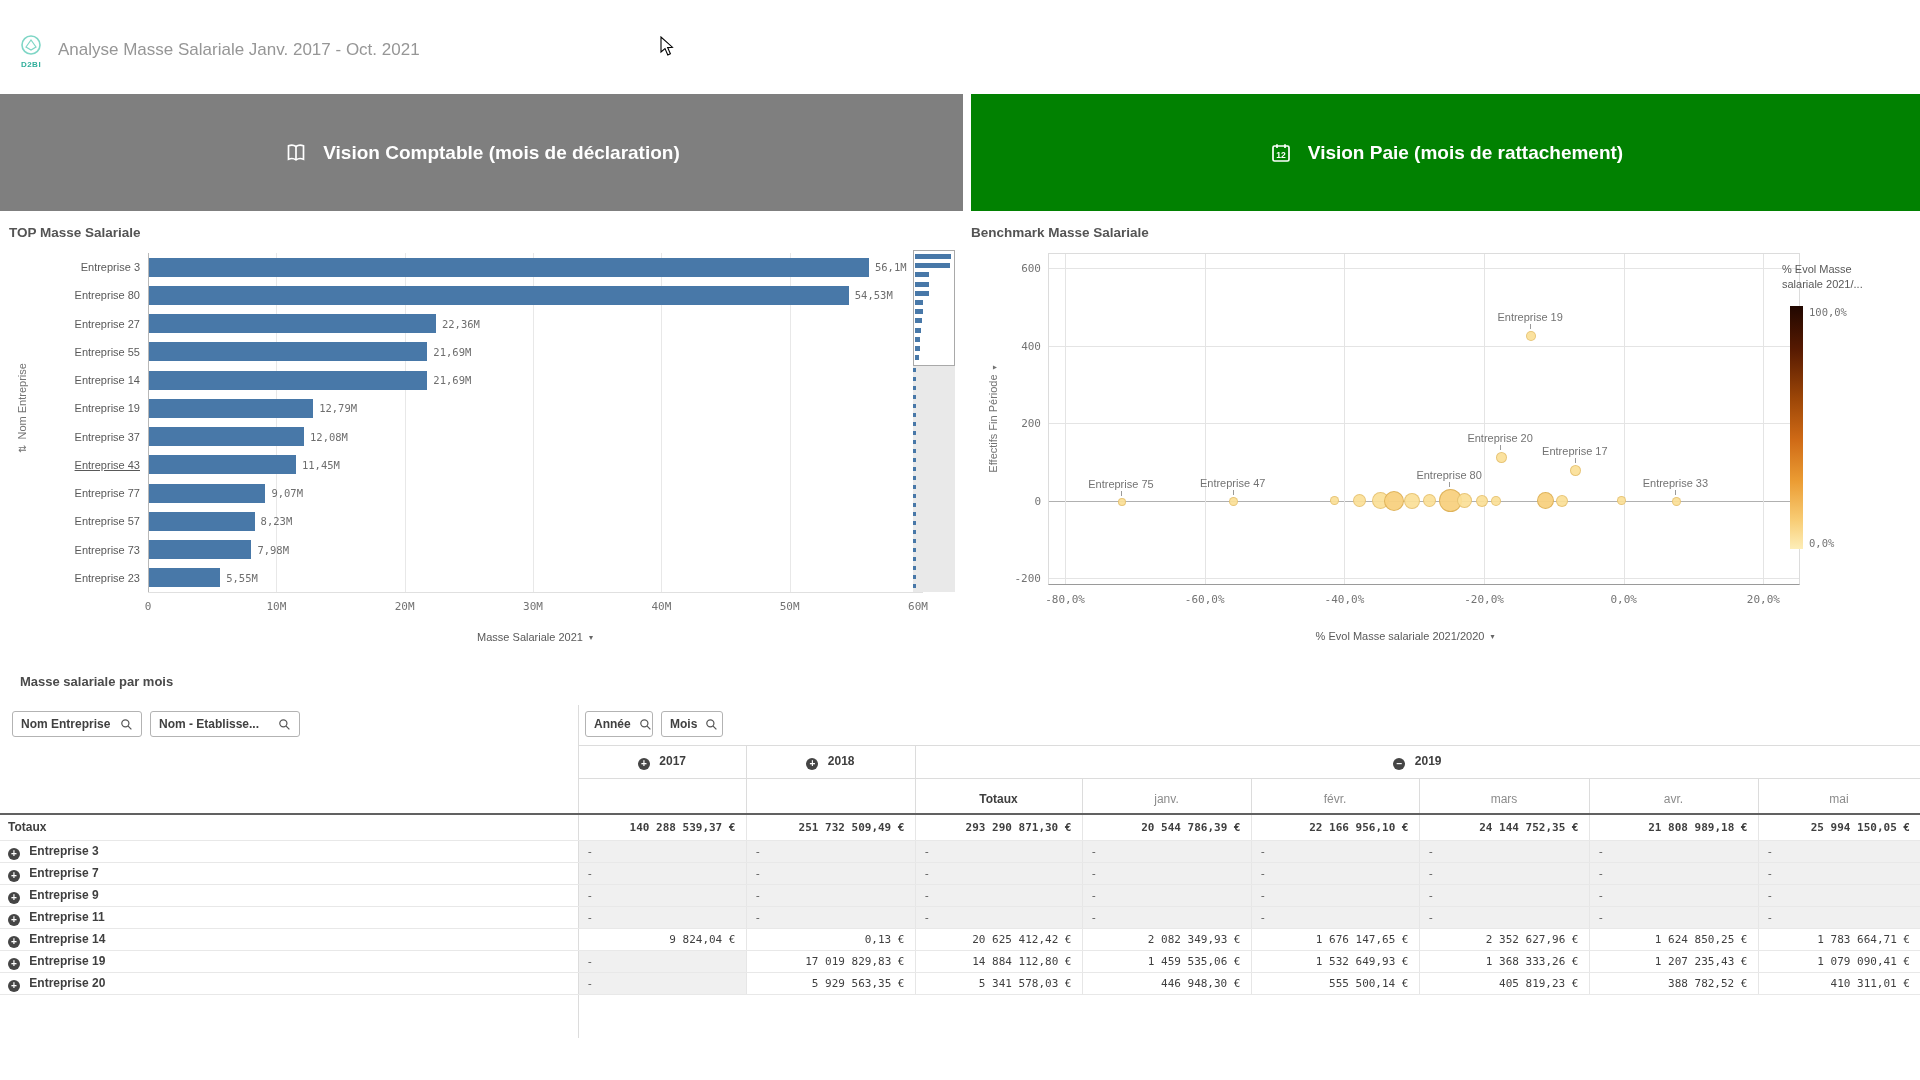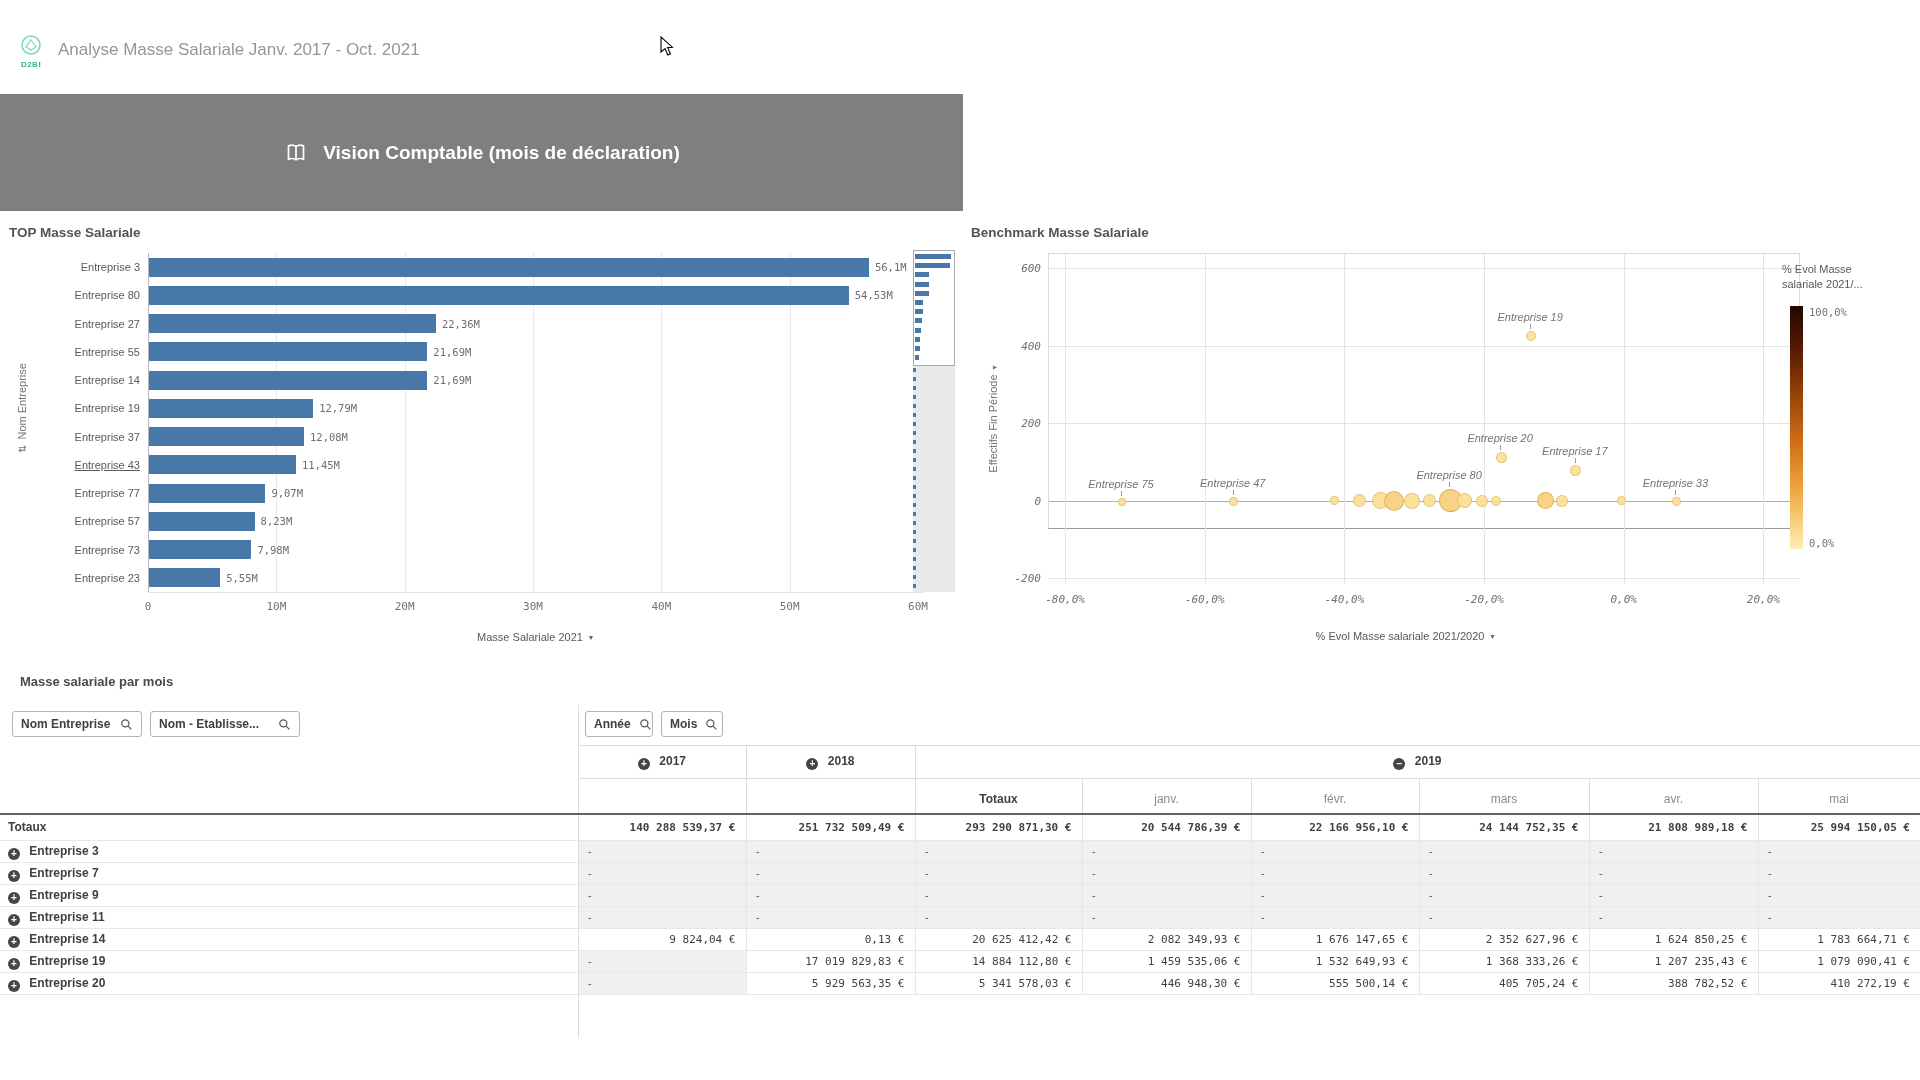--- a/index.html
+++ b/index.html
@@ -91,20 +91,29 @@
   <svg class="abs" style="left:660px;top:36px;" width="15" height="22" viewBox="0 0 15 22">
     <polygon points="1,1 1,16 5,12.6 7.8,19 10.4,17.8 7.6,11.6 12.4,11.2" fill="#fff" stroke="#000" stroke-width="1.1"></polygon>
   </svg>
 
   <button class="abs navbtn btn-gray">
     <svg width="26" height="24" viewBox="0 0 24 24">
       <path d="M12 5.5C10 4 7 3.8 4.5 4.8v13.4c2.5-1 5.5-.8 7.5.7 2-1.5 5-1.7 7.5-.7V4.8C17 3.8 14 4 12 5.5z" fill="none" stroke="#fff" stroke-width="1.7"></path>
       <line x1="12" y1="5.5" x2="12" y2="18.6" stroke="#fff" stroke-width="1.7"></line>
     </svg>
     <span>Vision Comptable (mois de déclaration)</span>
+  </button>
+  <button class="abs navbtn btn-green">
+    <svg width="26" height="24" viewBox="0 0 24 24">
+      <rect x="4" y="5" width="16" height="15" rx="1.5" fill="none" stroke="#fff" stroke-width="1.7"></rect>
+      <line x1="8" y1="3.2" x2="8" y2="7" stroke="#fff" stroke-width="1.7"></line>
+      <line x1="16" y1="3.2" x2="16" y2="7" stroke="#fff" stroke-width="1.7"></line>
+      <text x="12" y="17" fill="#fff" font-size="8.5" font-weight="bold" text-anchor="middle" font-family="Liberation Sans,sans-serif">12</text>
+    </svg>
+    <span>Vision Paie (mois de rattachement)</span>
   </button>
 
   <div class="abs chart-title" style="left:9px;top:225px;">TOP Masse Salariale</div>
   <div class="abs rot-label" style="left:22px;top:408px;"><span style="font-size:10px;margin-right:5px;">⇅</span><span>Nom Entreprise</span></div>
   <div class="abs" id="bar-plot" style="left:148px;top:253px;width:775px;height:339px;border-bottom:1px solid #e0e0e0;">
       <div class="tickx mono" style="left: 0px; top: 347px;">0</div>
       <div class="gridv" style="left: 128.333px; height: 339px;"></div>
       <div class="tickx mono" style="left: 128.333px; top: 347px;">10M</div>
       <div class="gridv" style="left: 256.667px; height: 339px;"></div>
       <div class="tickx mono" style="left: 256.667px; top: 347px;">20M</div>
@@ -170,21 +179,21 @@
         <div class="mini-bar" style="top: 76.6px; width: 5.74433px;"></div>
         <div class="mini-bar" style="top: 85.8px; width: 5.21233px;"></div>
         <div class="mini-bar" style="top: 95px; width: 5.054px;"></div>
         <div class="mini-bar" style="top: 104.2px; width: 3.515px;"></div>
       </div>
     <div class="mini-dashes"></div>
   </div>
 
   <div class="abs chart-title" style="left:971px;top:225px;">Benchmark Masse Salariale</div>
   <div class="abs rot-label" style="left:993px;top:419px;"><span>Effectifs Fin Période</span><span style="font-size:8px;margin-left:5px;">▾</span></div>
-  <div class="abs" id="scatter-plot" style="left:1048px;top:253px;width:752px;height:276px;border:1px solid #dcdcdc;border-bottom:1px solid #9a9a9a;box-sizing:border-box;font-style:italic;">
+  <div class="abs" id="scatter-plot" style="left:1048px;top:253px;width:752px;height:332px;border:1px solid #dcdcdc;border-bottom:1px solid #9a9a9a;box-sizing:border-box;">
       <div class="gridh" style="top: 13.96px; width: 750px; background: rgb(228, 228, 228);"></div>
       <div class="ticky mono" style="left: -48px; top: 13.96px;">600</div>
       <div class="gridh" style="top: 91.5159px; width: 750px; background: rgb(228, 228, 228);"></div>
       <div class="ticky mono" style="left: -48px; top: 91.5159px;">400</div>
       <div class="gridh" style="top: 169.072px; width: 750px; background: rgb(228, 228, 228);"></div>
       <div class="ticky mono" style="left: -48px; top: 169.072px;">200</div>
       <div class="gridh" style="top: 246.627px; width: 750px; background: rgb(176, 176, 176);"></div>
       <div class="ticky mono" style="left: -48px; top: 246.627px;">0</div>
       <div class="gridh" style="top: 324.183px; width: 750px; background: rgb(228, 228, 228);"></div>
       <div class="ticky mono" style="left: -48px; top: 324.183px;">-200</div>
@@ -384,21 +393,21 @@
             <td class="vcell">1 207 235,43 €</td>
             <td class="vcell">1 079 090,41 €</td>
           </tr>
           <tr>
             <td class="rowhead"><span class="pm">+</span> Entreprise 20</td>
             <td class="vcell dash">-</td>
             <td class="vcell">5 929 563,35 €</td>
             <td class="vcell">5 341 578,03 €</td>
             <td class="vcell">446 948,30 €</td>
             <td class="vcell">555 500,14 €</td>
-            <td class="vcell">405 705,24 €</td>
+            <td class="vcell">405 819,23 €</td>
             <td class="vcell">388 782,52 €</td>
-            <td class="vcell">410 272,19 €</td>
+            <td class="vcell">410 311,01 €</td>
           </tr>
         </tbody>
       </table>
     </div>
 
 </div>
 
 </body></html>

